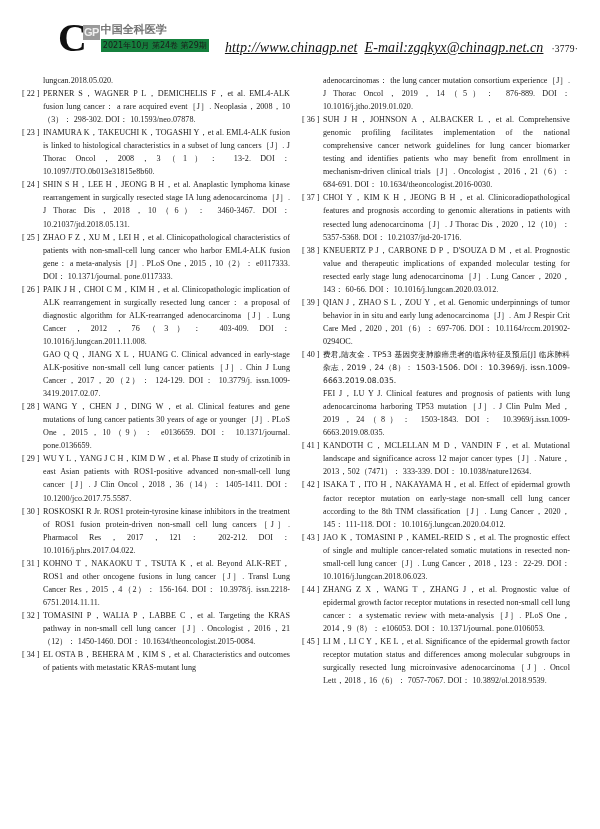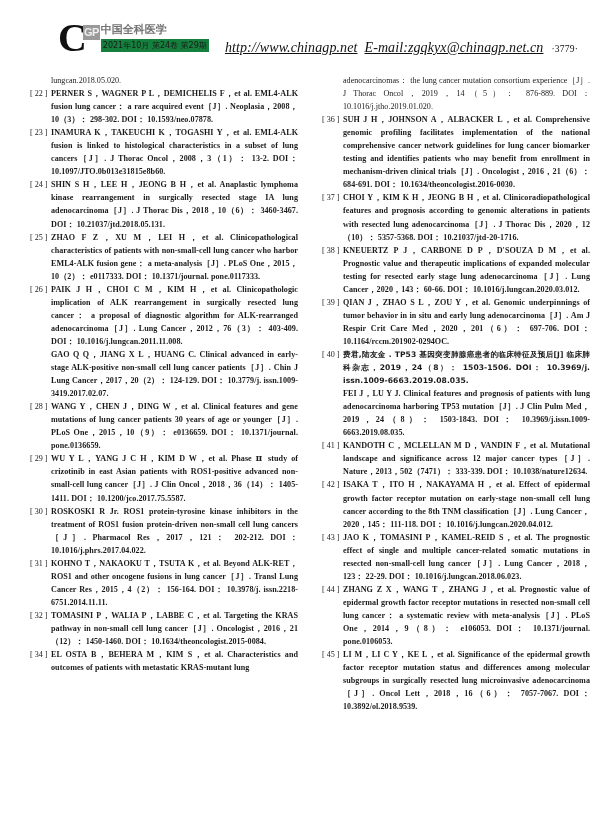--- a/index.html
+++ b/index.html
@@ -105,25 +105,25 @@
     font-family: "Liberation Serif", serif;
     font-size: 9.5px;
     color: #111;
     margin-left: 8px;
     letter-spacing: 0.2px;
   }
 
   
   .columns {
     position: absolute;
-    left: 8px;
+    left: 0;
     top: 74px;
     width: 496px;
     display: flex;
-    gap: 24px;
+    gap: 12px;
     padding: 0 22px;
     box-sizing: border-box;
   }
   .col {
     width: 268px;
     flex: 0 0 268px;
   }
 
   .ref {
     display: flex;
@@ -138,21 +138,20 @@
     text-align: left;
     white-space: nowrap;
     letter-spacing: 0px;
   }
   .ref-body {
     flex: 1 1 auto;
     text-align: justify;
     text-justify: inter-word;
     letter-spacing: 0.05px;
     word-spacing: 0.1px;
-    font-weight: bold;
   }
   
   .ref.cont .ref-num { width: 21px; }
 
   .cjk {
     font-family: "DejaVu Sans", "Liberation Sans", sans-serif;
     font-size: 7.6px;
   }
   .orphan {
     font-size: 8.1px;

